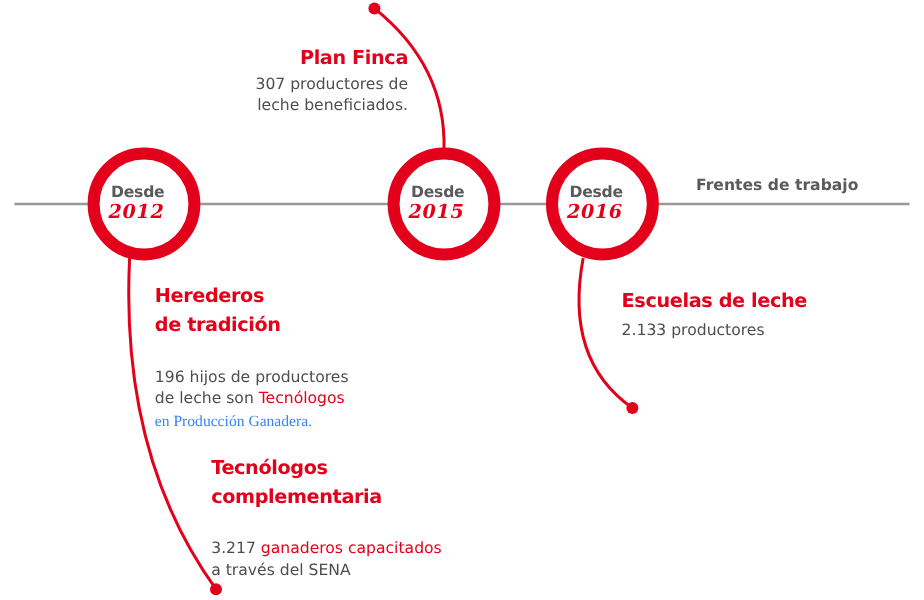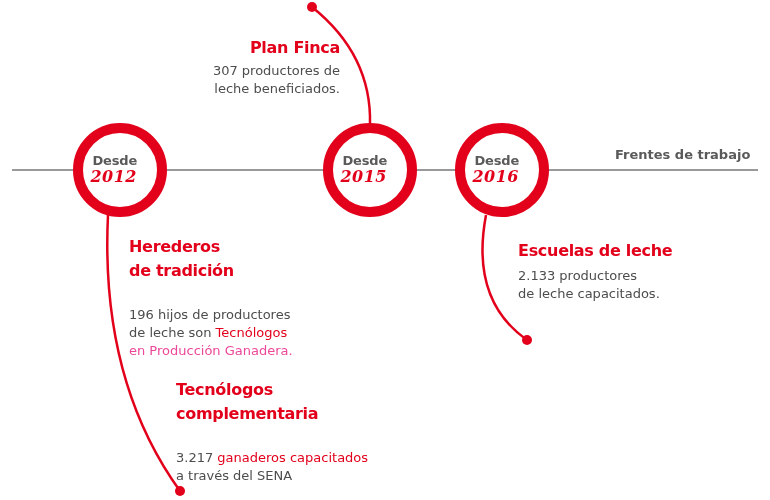--- a/index.html
+++ b/index.html
@@ -25,21 +25,21 @@
   .block .title {
     color: #e3001b; font-weight: bold; font-size: 16px; line-height: 24px; letter-spacing: -0.3px;
     white-space: pre-line;
   }
   .block .desc {
     color: #4d4d4d; font-size: 13px; line-height: 18px; margin-top: 23px;
   }
   .block .desc .hl { color: #e3001b; }
   .right { text-align: right; }
   .axis-label {
-    position: absolute; left: 580px; top: 147px; font-size: 13px; font-weight: bold; color: #5a5a5a; margin-left: 35px;
+    position: absolute; left: 580px; top: 147px; font-size: 13px; font-weight: bold; color: #5a5a5a;
   }
 </style>
 </head>
 <body>
 
 <svg class="lines" width="770" height="500" viewBox="0 0 770 500">
 
   <line x1="12" y1="170" x2="758" y2="170" stroke="#999999" stroke-width="2"></line>
 
   <path d="M312 7 Q 372 55 370 125" fill="none" stroke="#e3001b" stroke-width="2.5"></path>
@@ -78,32 +78,31 @@
     <div>leche beneficiados.</div>
   </div>
 </div>
 
 <div class="block" style="left:129px; top:235px; width:230px;">
   <div class="title">Herederos
 de tradición</div>
   <div class="desc">
     <div>196 hijos de productores</div>
     <div><span>de leche son </span><span class="hl">Tecnólogos</span></div>
-    <div class="hl" style="color:#ec4899;">en Producción Ganadera.</div>
+    <div class="hl" style="color:#3b82f6;font-family:Liberation Serif, serif;">en Producción Ganadera.</div>
   </div>
 </div>
 
 <div class="block" style="left:176px; top:378px; width:240px;">
   <div class="title">Tecnólogos
 complementaria</div>
   <div class="desc">
     <div><span>3.217 </span><span class="hl">ganaderos capacitados</span></div>
     <div>a través del SENA</div>
   </div>
 </div>
 
 <div class="block" style="left:518px; top:239px; width:240px;">
   <div class="title">Escuelas de leche</div>
   <div class="desc" style="margin-top:4px;">
     <div>2.133 productores</div>
-    <div>de leche capacitados.</div>
   </div>
 </div>
 
 </body></html>

